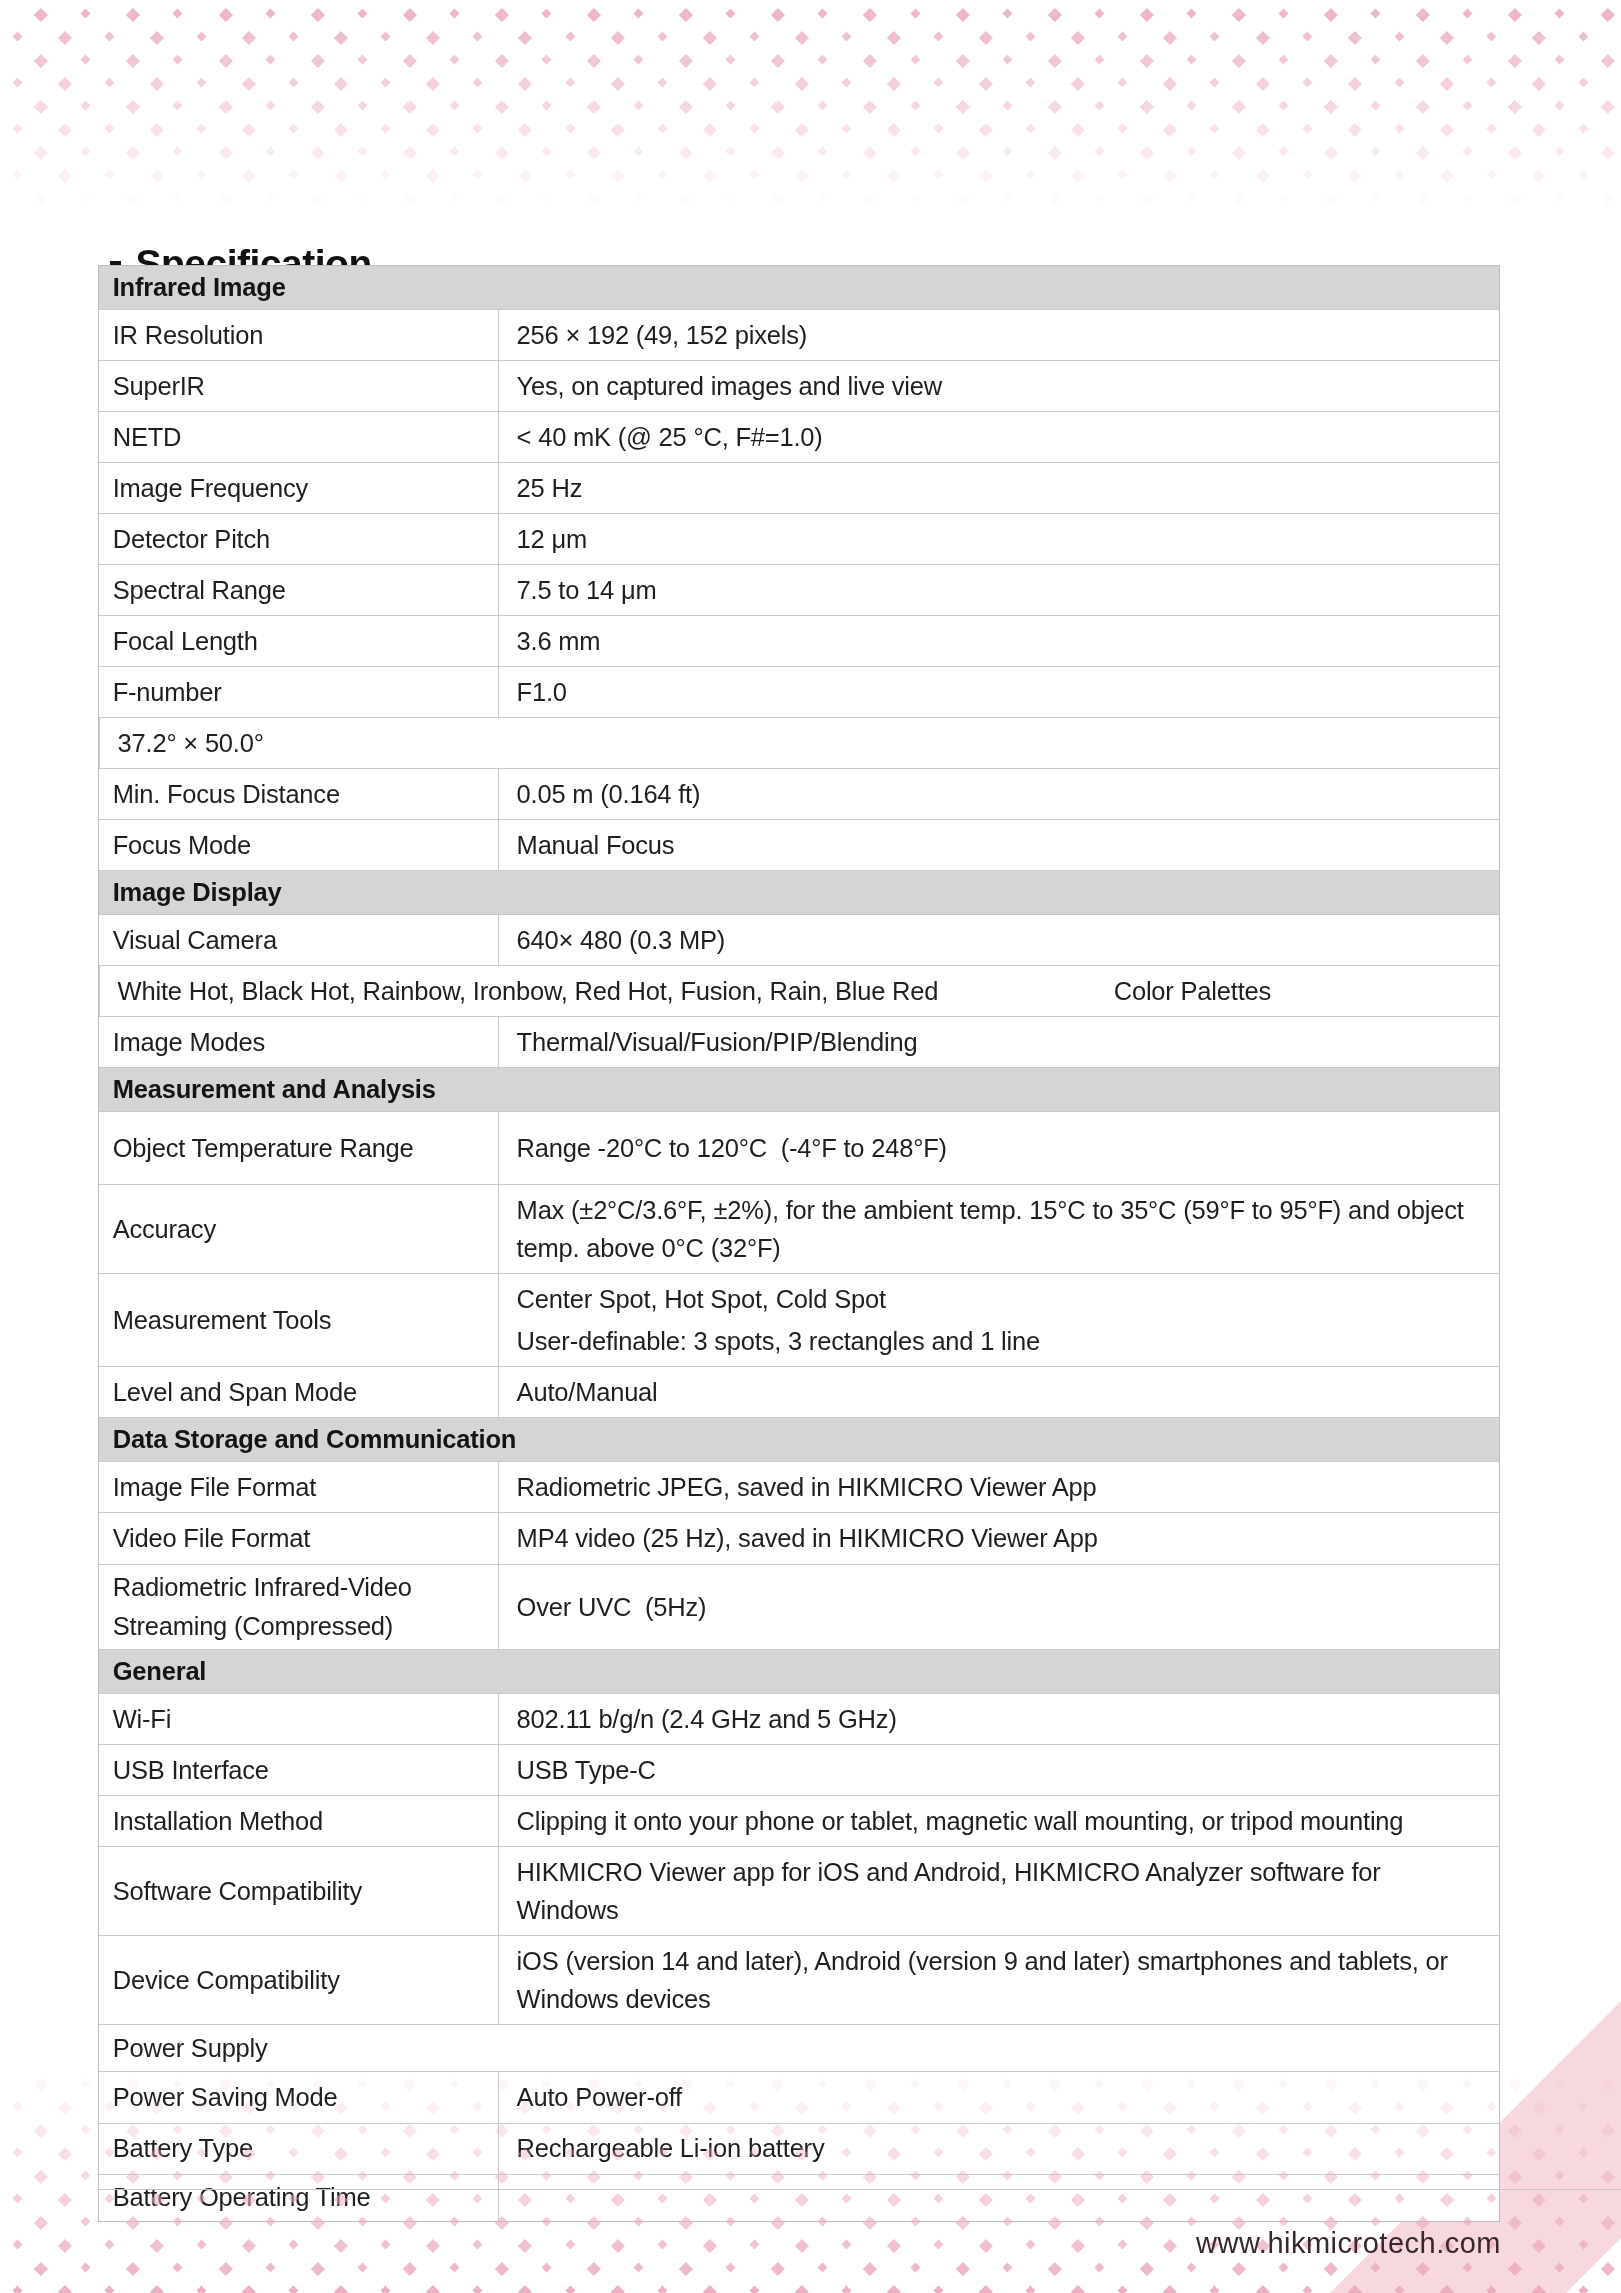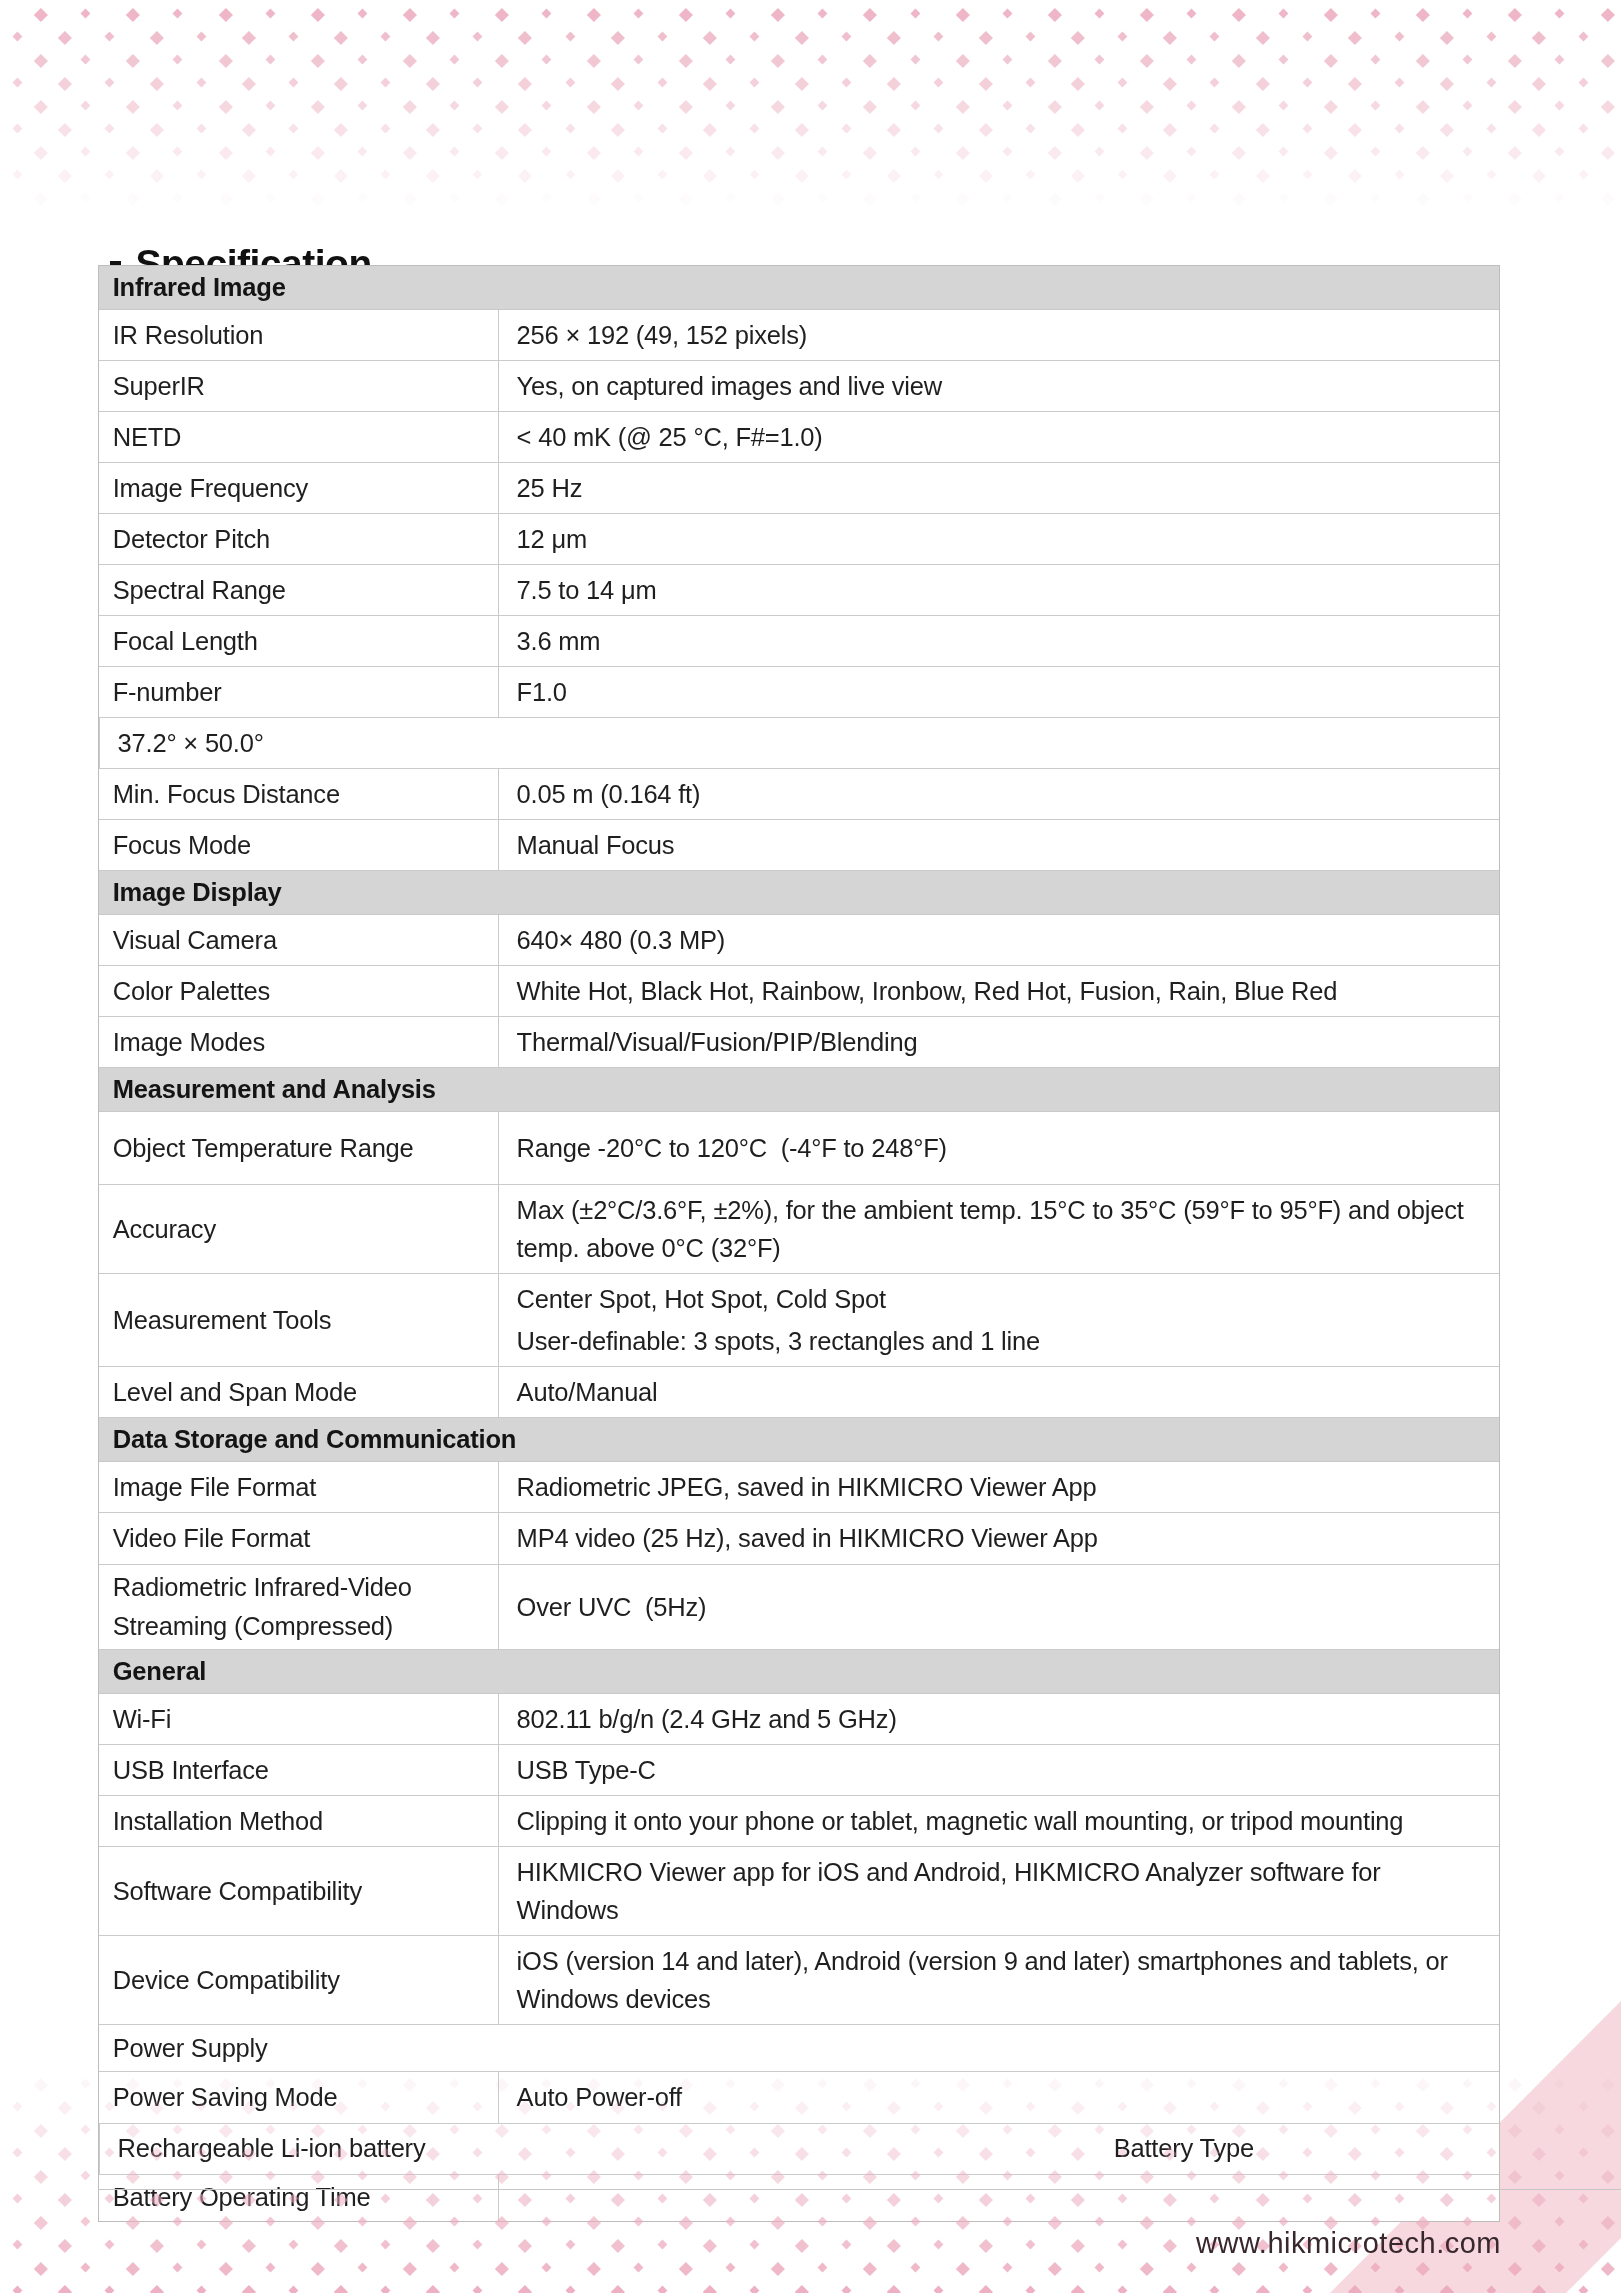--- a/index.html
+++ b/index.html
@@ -829,24 +829,24 @@
       </div>
     </div>
     <div class="sec">Image Display</div>
     <div class="row">
       <div class="cell label">Visual Camera</div>
       <div class="cell value">
         <div class="vline">640× 480 (0.3 MP)</div>
       </div>
     </div>
     <div class="row">
+      <div class="cell value">
+        <div class="vline">White Hot, Black Hot, Rainbow, Ironbow, Red Hot, Fusion, Rain, Blue Red</div>
+      </div>
       <div class="cell label">Color Palettes</div>
-      <div class="cell value">
-        <div class="vline">White Hot, Black Hot, Rainbow, Ironbow, Red Hot, Fusion, Rain, Blue Red</div>
-      </div>
     </div>
     <div class="row">
       <div class="cell label">Image Modes</div>
       <div class="cell value">
         <div class="vline">Thermal/Visual/Fusion/PIP/Blending</div>
       </div>
     </div>
     <div class="sec">Measurement and Analysis</div>
     <div class="row spread">
       <div class="cell label">Object Temperature Range</div>
@@ -926,24 +926,24 @@
     <div class="row">
       <div class="cell label">Power Supply</div>
     </div>
     <div class="row">
       <div class="cell label">Power Saving Mode</div>
       <div class="cell value">
         <div class="vline">Auto Power-off</div>
       </div>
     </div>
     <div class="row">
+      <div class="cell label">Battery Type</div>
       <div class="cell value">
         <div class="vline">Rechargeable Li-ion battery</div>
       </div>
-      <div class="cell label">Battery Type</div>
     </div>
     <div class="row">
       <div class="cell label">Battery Operating Time</div>
       <div class="cell value"></div>
     </div>
   </div>
 
 <div class="bottom-rule"></div>
 
 <a class="footer-link" href="#">www.hikmicrotech.com</a>

